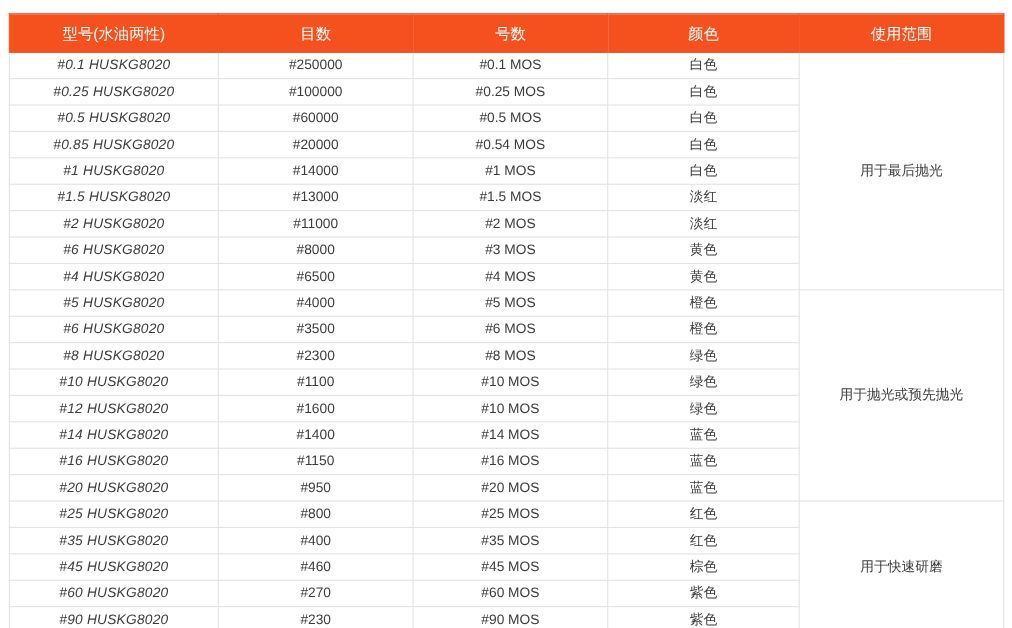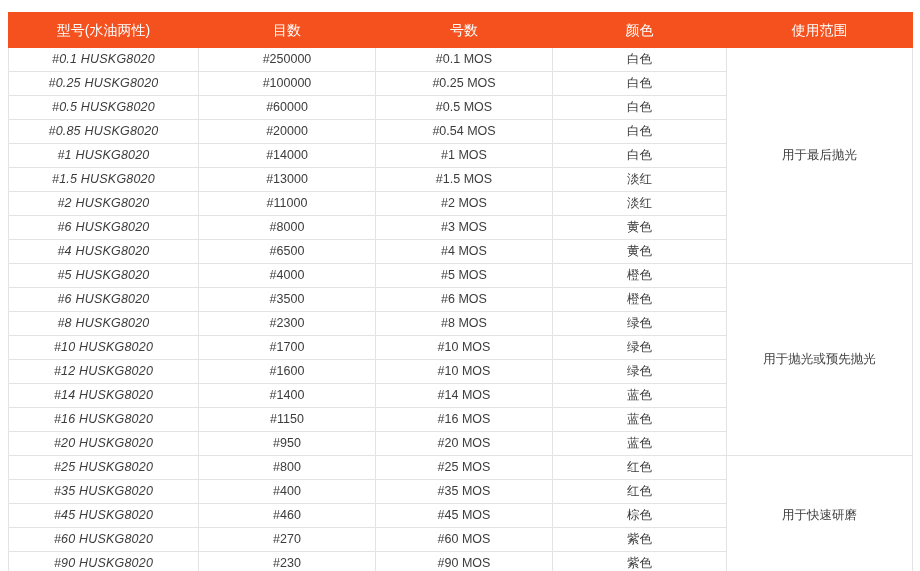--- a/index.html
+++ b/index.html
@@ -154,21 +154,21 @@
           <td>橙色</td>
         </tr>
         <tr>
           <td class="model-cell">#8   HUSKG8020</td>
           <td>#2300</td>
           <td>#8   MOS</td>
           <td>绿色</td>
         </tr>
         <tr>
           <td class="model-cell">#10   HUSKG8020</td>
-          <td>#1700</td>
+          <td>#1100</td>
           <td>#10   MOS</td>
           <td>绿色</td>
         </tr>
         <tr>
           <td class="model-cell">#12   HUSKG8020</td>
           <td>#1600</td>
           <td>#10   MOS</td>
           <td>绿色</td>
         </tr>
         <tr>

